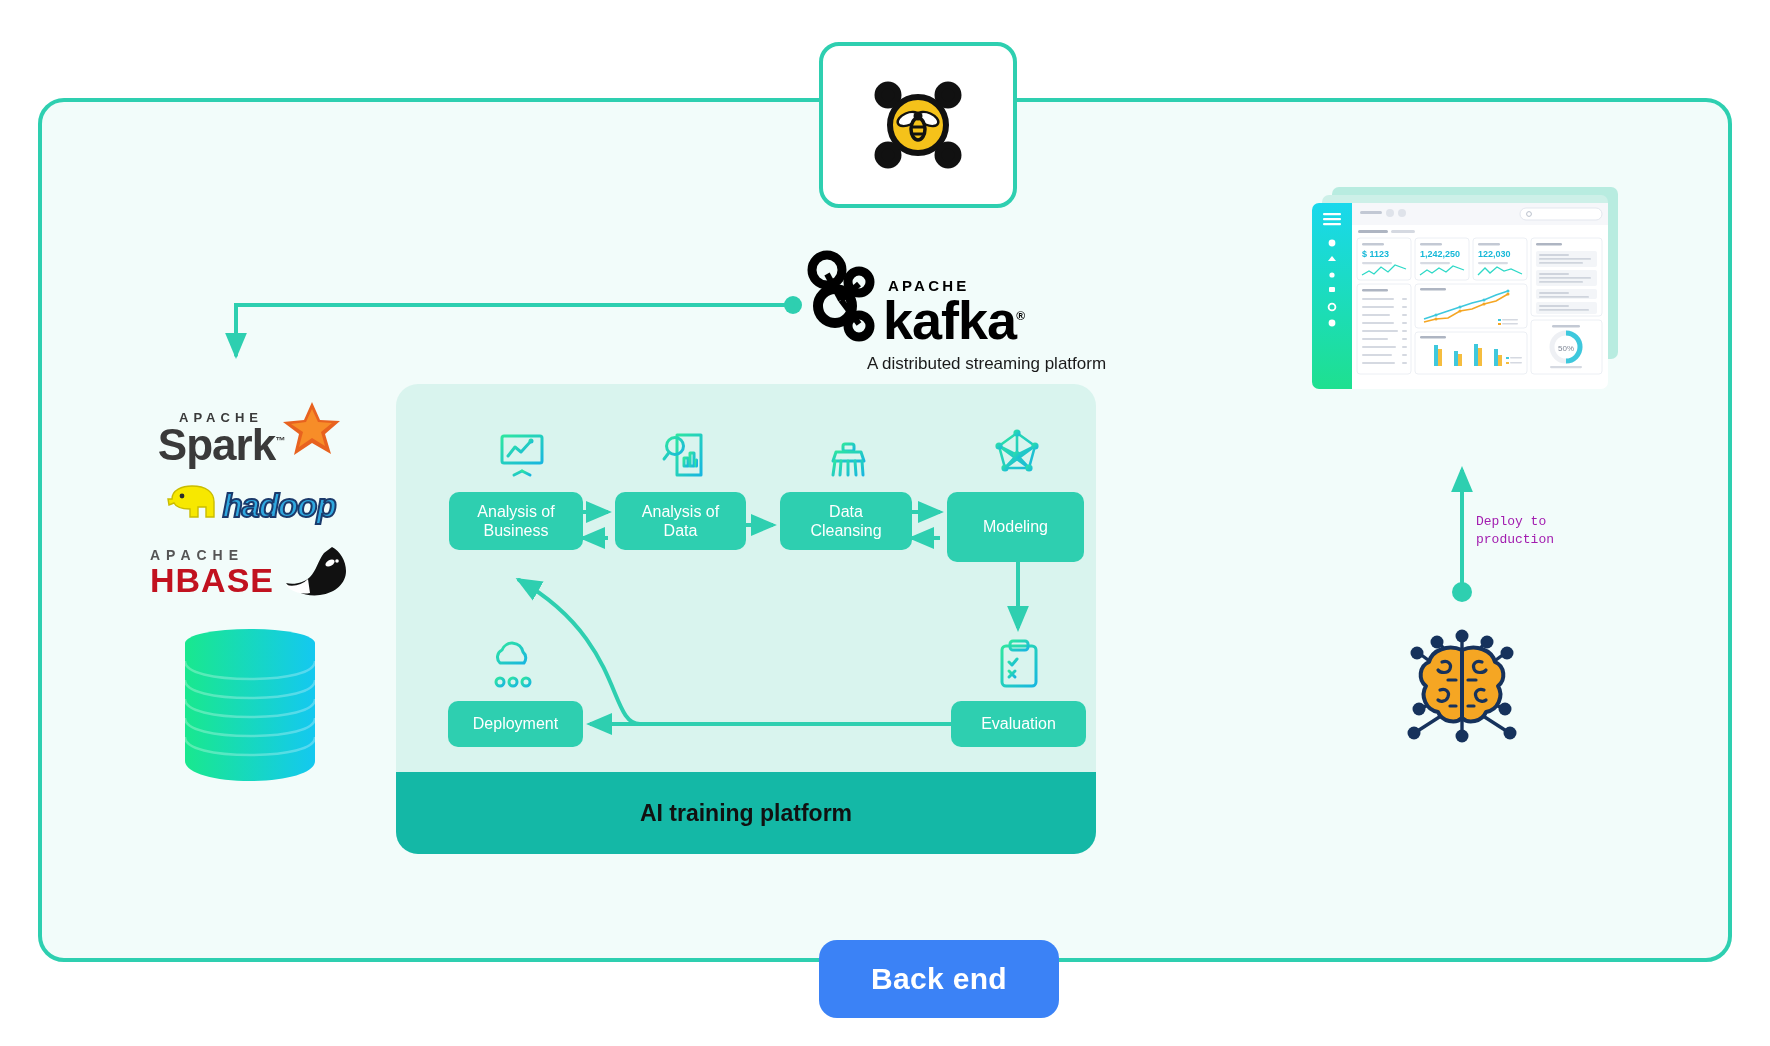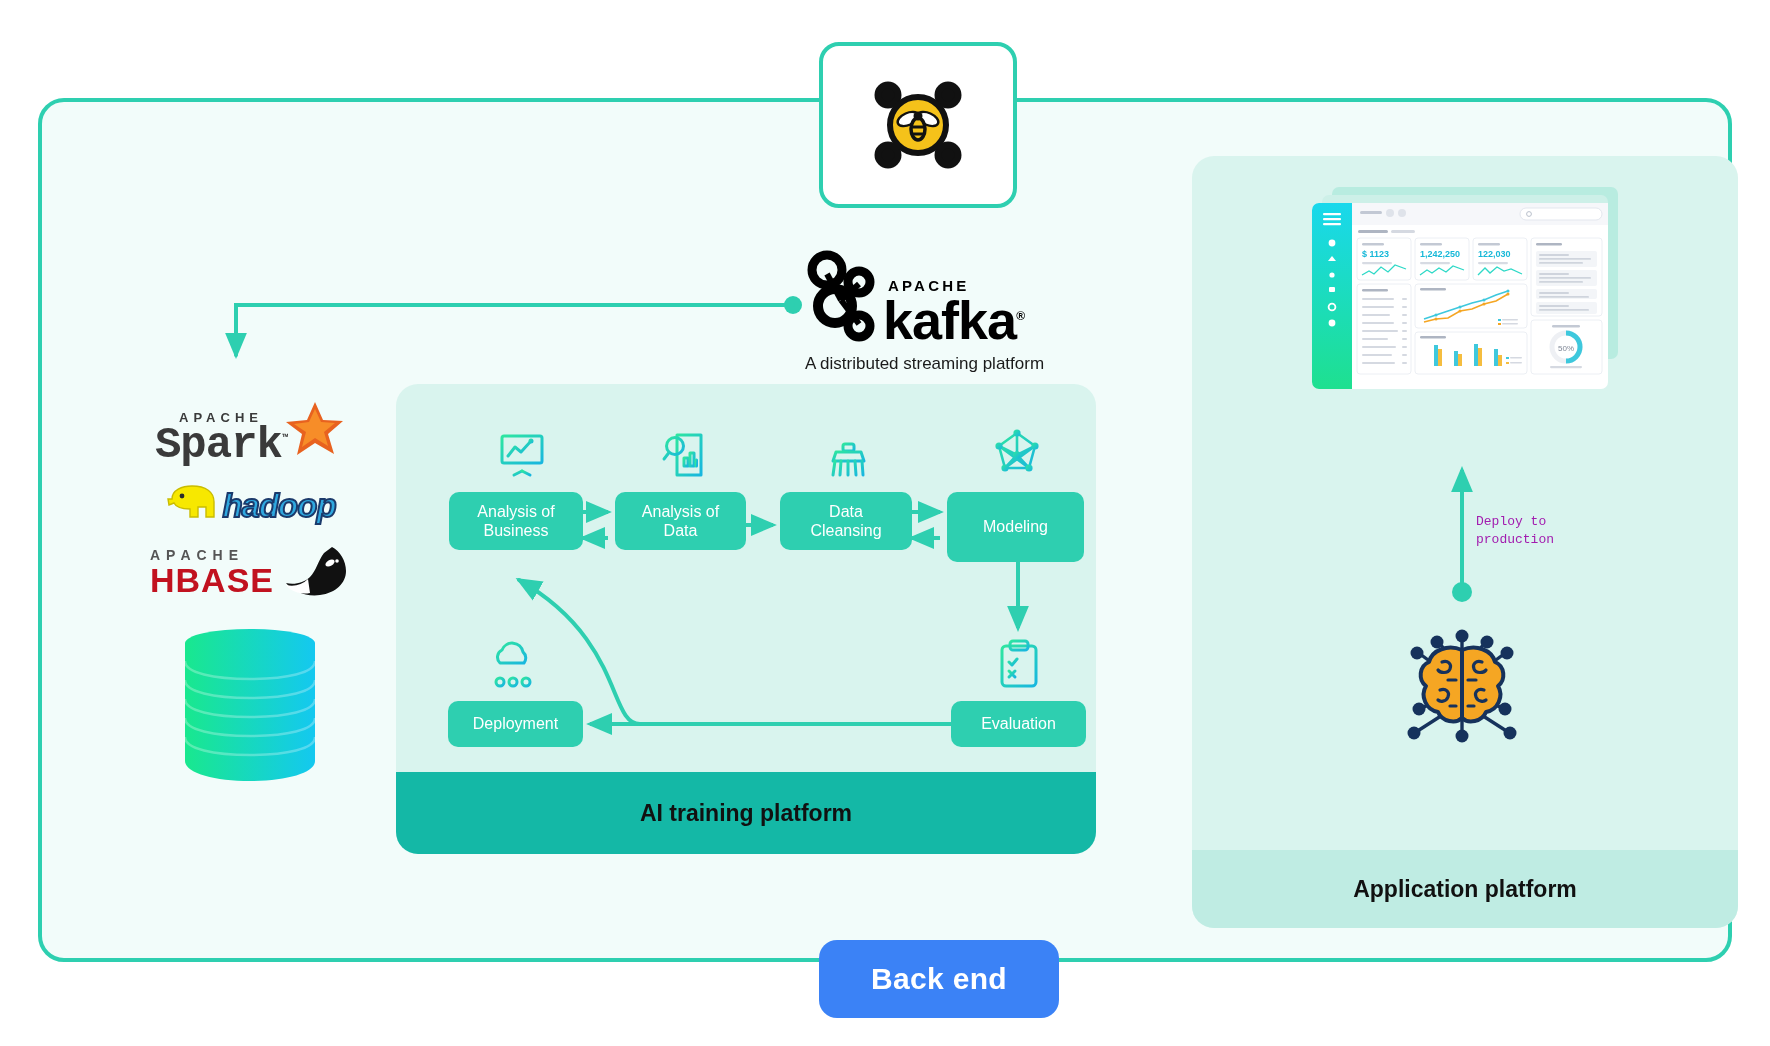--- a/index.html
+++ b/index.html
@@ -45,37 +45,37 @@
   .kafka-apache {
     font-size: 15px; font-weight: 700; letter-spacing: 3.2px;
     color: #000; margin-left: 5px; margin-bottom: 2px;
   }
   .kafka-name {
     font-size: 54px; font-weight: 700; color: #000;
     letter-spacing: -1px; line-height: 0.95;
   }
   .kafka-reg { font-size: 12px; vertical-align: super; }
   .kafka-tagline {
-    font-size: 17px; color: #1a1a1a; margin-top: 8px; 
+    font-size: 17px; color: #1a1a1a; margin-top: 8px; margin-left: 62px;
     white-space: nowrap;
   }
 
   
   .logo-stack { position: absolute; left: 130px; top: 410px; width: 240px; }
   .logo-item { margin-bottom: 18px; display: flex; justify-content: center; }
 
   .spark-logo { display: flex; align-items: flex-start; }
   .spark-text { position: relative; }
   .spark-apache {
     font-size: 13px; font-weight: 700; letter-spacing: 5px;
     color: #3a3a3a; text-align: center;
   }
   .spark-name {
     font-size: 44px; font-weight: 700; color: #3a3a3a;
-    line-height: 0.92; letter-spacing: -1px; font-family: Liberation Mono, monospace;
+    line-height: 0.92; letter-spacing: -1px;
   }
   .spark-tm { font-size: 10px; vertical-align: super; color: #3a3a3a; }
 
   .hadoop-logo { display: flex; align-items: center; }
   .hadoop-name {
     font-size: 33px; font-weight: 700; font-style: italic;
     color: #2fa8df; -webkit-text-stroke: 2px #1b3a6b;
     letter-spacing: -1px; line-height: 1;
   }
 
@@ -464,25 +464,20 @@
       <div>Deployment</div>
     </div>
   </div>
 
   <div class="node-box" style="left:951px; top:701px; width:135px; height:46px;">
     <div>
       <div>Evaluation</div>
     </div>
   </div>
 
-  <div class="app-panel">
-    <div class="app-panel-footer">
-      <span>Application platform</span>
-    </div>
-  </div>
 
   <div style="position:absolute; left:1310px; top:185px; width:310px; height:215px; z-index:3;">
     <svg width="310" height="215" viewBox="0 0 310 215">
       <rect x="22" y="2" width="286" height="172" rx="7" fill="#b8ece0"></rect>
       <rect x="12" y="10" width="286" height="180" rx="7" fill="#cdf0e8"></rect>
       <rect x="2" y="18" width="296" height="186" rx="7" fill="#ffffff"></rect>
 
       <path d="M2,25 a7,7 0 0 1 7,-7 L42,18 L42,204 L9,204 a7,7 0 0 1 -7,-7 z" fill="url(#sideGrad)"></path>
       <g fill="#ffffff">
         <rect x="13" y="28" width="18" height="2.2" rx="1"></rect>

